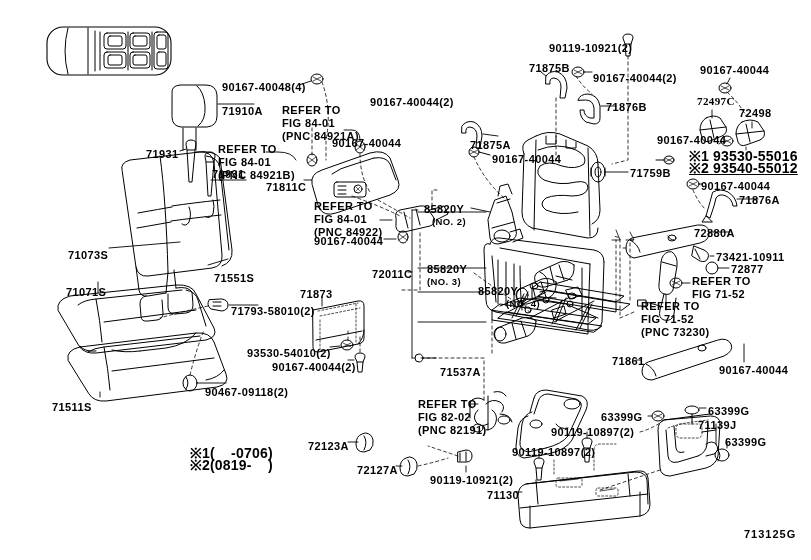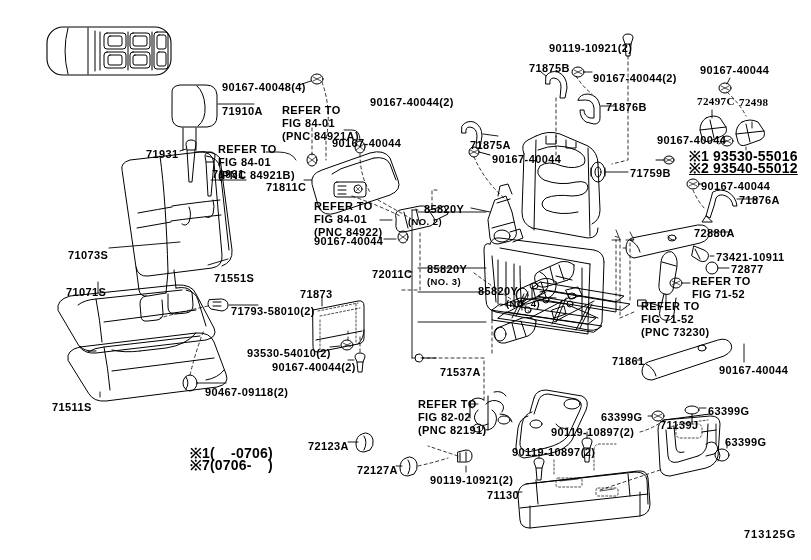--- a/index.html
+++ b/index.html
@@ -550,40 +550,40 @@
 (PNC 84922)</div>
 <div class="lbl" style="left:314px;top:235px;">90167-40044</div>
 <div class="lbl" style="left:370px;top:96px;">90167-40044(2)</div>
 <div class="lbl" style="left:332px;top:137px;">90167-40044</div>
 
 <div class="lbl" style="left:300px;top:288px;">71873</div>
 <div class="lbl" style="left:247px;top:347px;">93530-54010(2)</div>
 <div class="lbl" style="left:272px;top:361px;">90167-40044(2)</div>
 
 <div class="lbl" style="left:424px;top:203px;">85820Y</div>
-<div class="lbl sub" style="left:408px;top:216px;">(NO. 2)</div>
+<div class="lbl sub" style="left:432px;top:216px;">(NO. 2)</div>
 <div class="lbl" style="left:372px;top:268px;">72011C</div>
 <div class="lbl" style="left:427px;top:263px;">85820Y</div>
 <div class="lbl sub" style="left:427px;top:276px;">(NO. 3)</div>
 <div class="lbl" style="left:478px;top:285px;">85820Y</div>
 <div class="lbl sub" style="left:506px;top:298px;">(NO. 4)</div>
 <div class="lbl" style="left:440px;top:366px;">71537A</div>
 
 <div class="lbl" style="left:470px;top:139px;">71875A</div>
 <div class="lbl" style="left:492px;top:153px;">90167-40044</div>
 
 <div class="lbl" style="left:549px;top:42px;">90119-10921(2)</div>
 <div class="lbl" style="left:529px;top:62px;">71875B</div>
 <div class="lbl" style="left:593px;top:72px;">90167-40044(2)</div>
 <div class="lbl" style="left:606px;top:101px;">71876B</div>
 <div class="lbl" style="left:630px;top:167px;">71759B</div>
 
 <div class="lbl" style="left:700px;top:64px;">90167-40044</div>
 <div class="lbl" style="left:697px;top:95px;font-family:Liberation Serif, serif;">72497C</div>
-<div class="lbl" style="left:739px;top:96px;font-family:Liberation Serif, serif;">72498</div>
+<div class="lbl" style="left:739px;top:107px;">72498</div>
 <div class="lbl" style="left:657px;top:134px;">90167-40044</div>
 <div class="lbl sm" style="left:689px;top:150px;">※1 93530-55016</div>
 <div class="lbl sm" style="left:689px;top:162px;text-decoration:underline;">※2 93540-55012</div>
 <div class="lbl" style="left:701px;top:180px;">90167-40044</div>
 <div class="lbl" style="left:739px;top:194px;">71876A</div>
 
 <div class="lbl" style="left:694px;top:227px;">72880A</div>
 <div class="lbl" style="left:716px;top:251px;">73421-10911</div>
 <div class="lbl" style="left:731px;top:263px;">72877</div>
 <div class="lbl multi" style="left:692px;top:275px;">REFER TO
@@ -600,21 +600,21 @@
 (PNC 82191)</div>
 <div class="lbl" style="left:430px;top:474px;">90119-10921(2)</div>
 <div class="lbl" style="left:308px;top:440px;">72123A</div>
 <div class="lbl" style="left:357px;top:464px;">72127A</div>
 <div class="lbl" style="left:512px;top:446px;">90119-10897(2)</div>
 <div class="lbl" style="left:551px;top:426px;">90119-10897(2)</div>
 <div class="lbl" style="left:487px;top:489px;">71130</div>
 
 <div class="lbl" style="left:601px;top:411px;">63399G</div>
 <div class="lbl" style="left:708px;top:405px;">63399G</div>
-<div class="lbl" style="left:660px;top:419px;">71139J</div>
+<div class="lbl" style="left:698px;top:419px;">71139J</div>
 <div class="lbl" style="left:725px;top:436px;">63399G</div>
 
 <div class="lbl sm" style="left:190px;top:447px;">※1(    -0706)</div>
-<div class="lbl sm" style="left:190px;top:459px;">※7(0706-    )</div>
+<div class="lbl sm" style="left:190px;top:459px;">※2(0819-    )</div>
 
 <div class="lbl code" style="left:744px;top:528px;">713125G</div>
 
 </div>
 
 </body></html>

